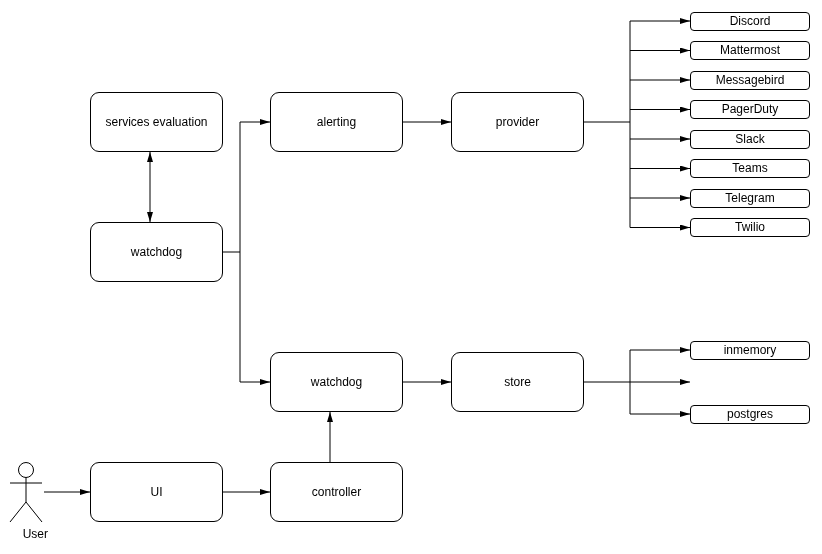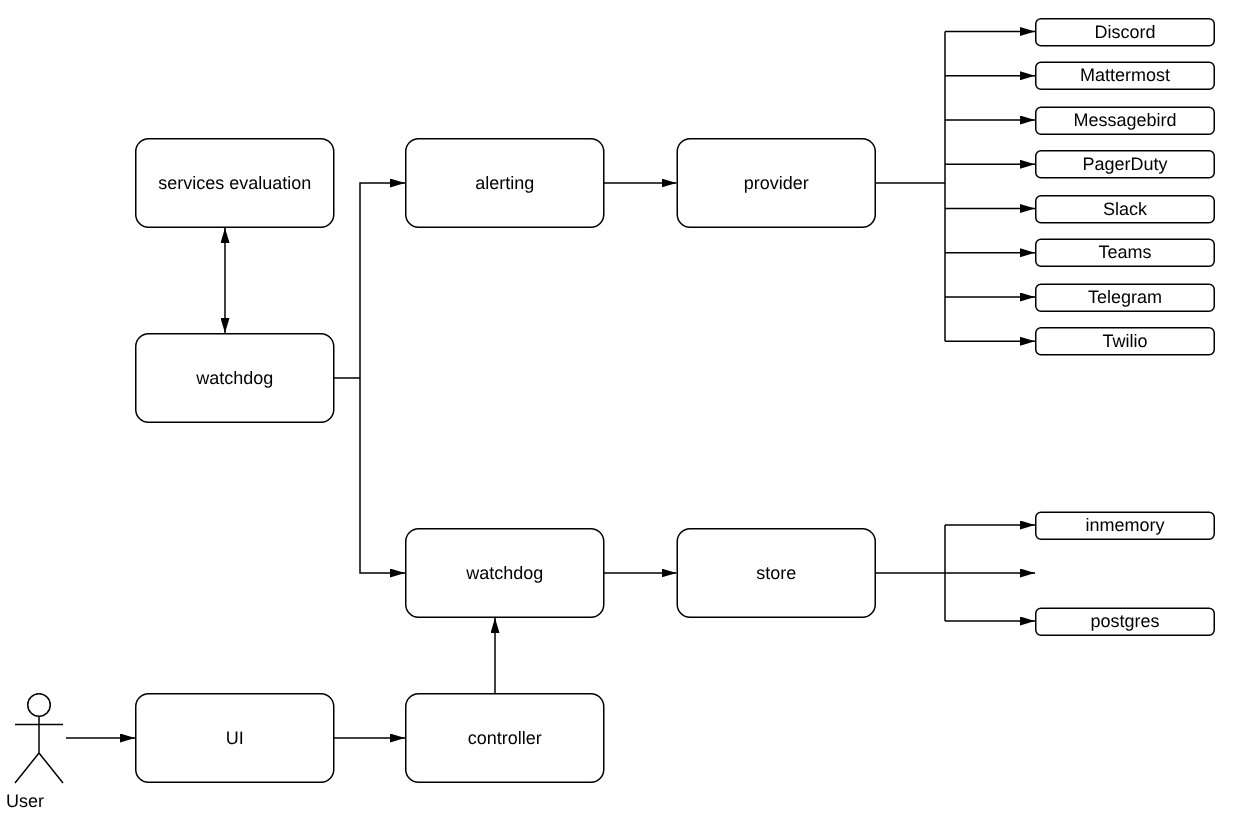--- a/index.html
+++ b/index.html
@@ -60,21 +60,21 @@
   .leaf {
     width: 120px;
     height: 19px;
     border-radius: 4px;
   }
   .user-label {
     position: absolute;
     left: 4px;
     top: 527px;
     width: 44px;
-    text-align: left;
+    text-align: right;
     font-size: 12px;
   }
 </style>
 </head>
 <body>
 
 <div id="canvas">
 
   <svg id="edges" viewBox="0 0 822 554" xmlns="http://www.w3.org/2000/svg">
     <defs>

